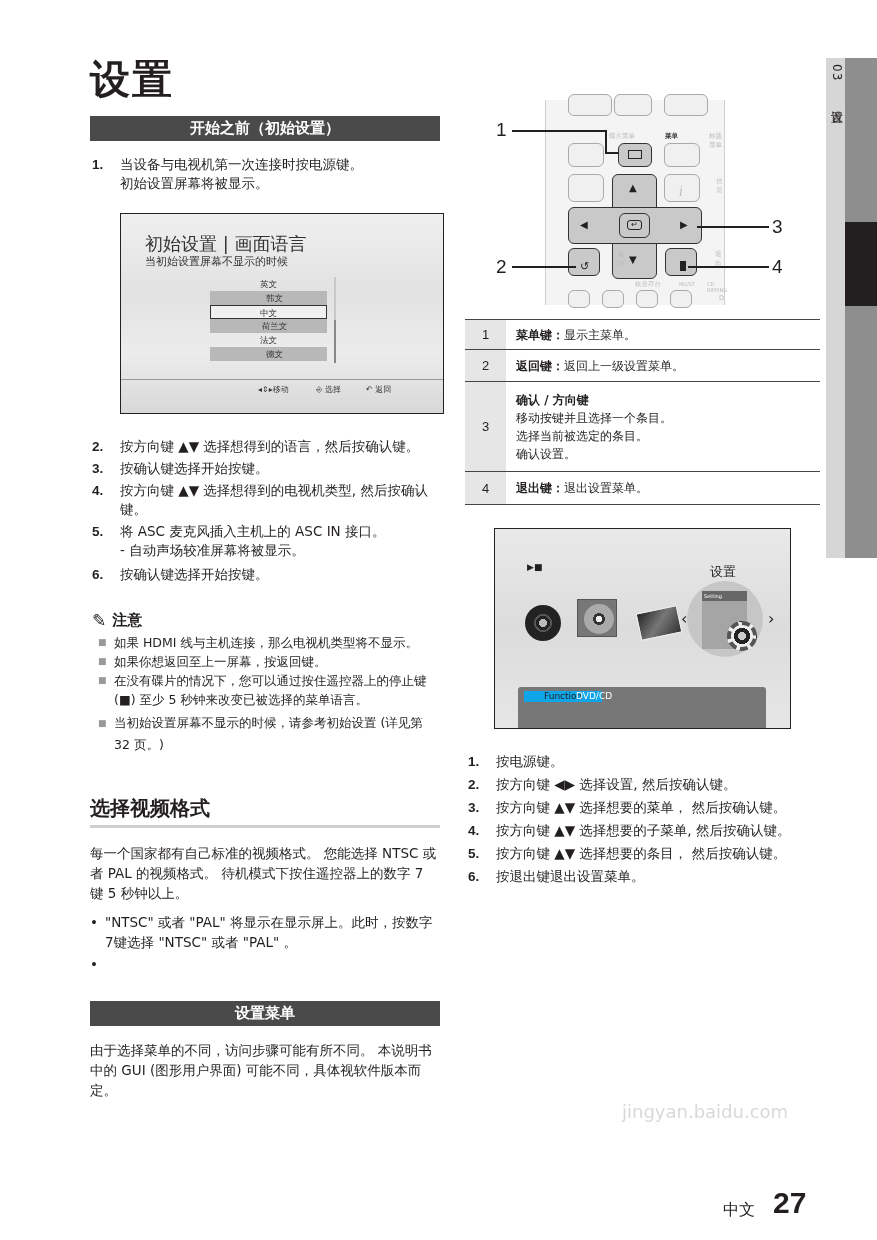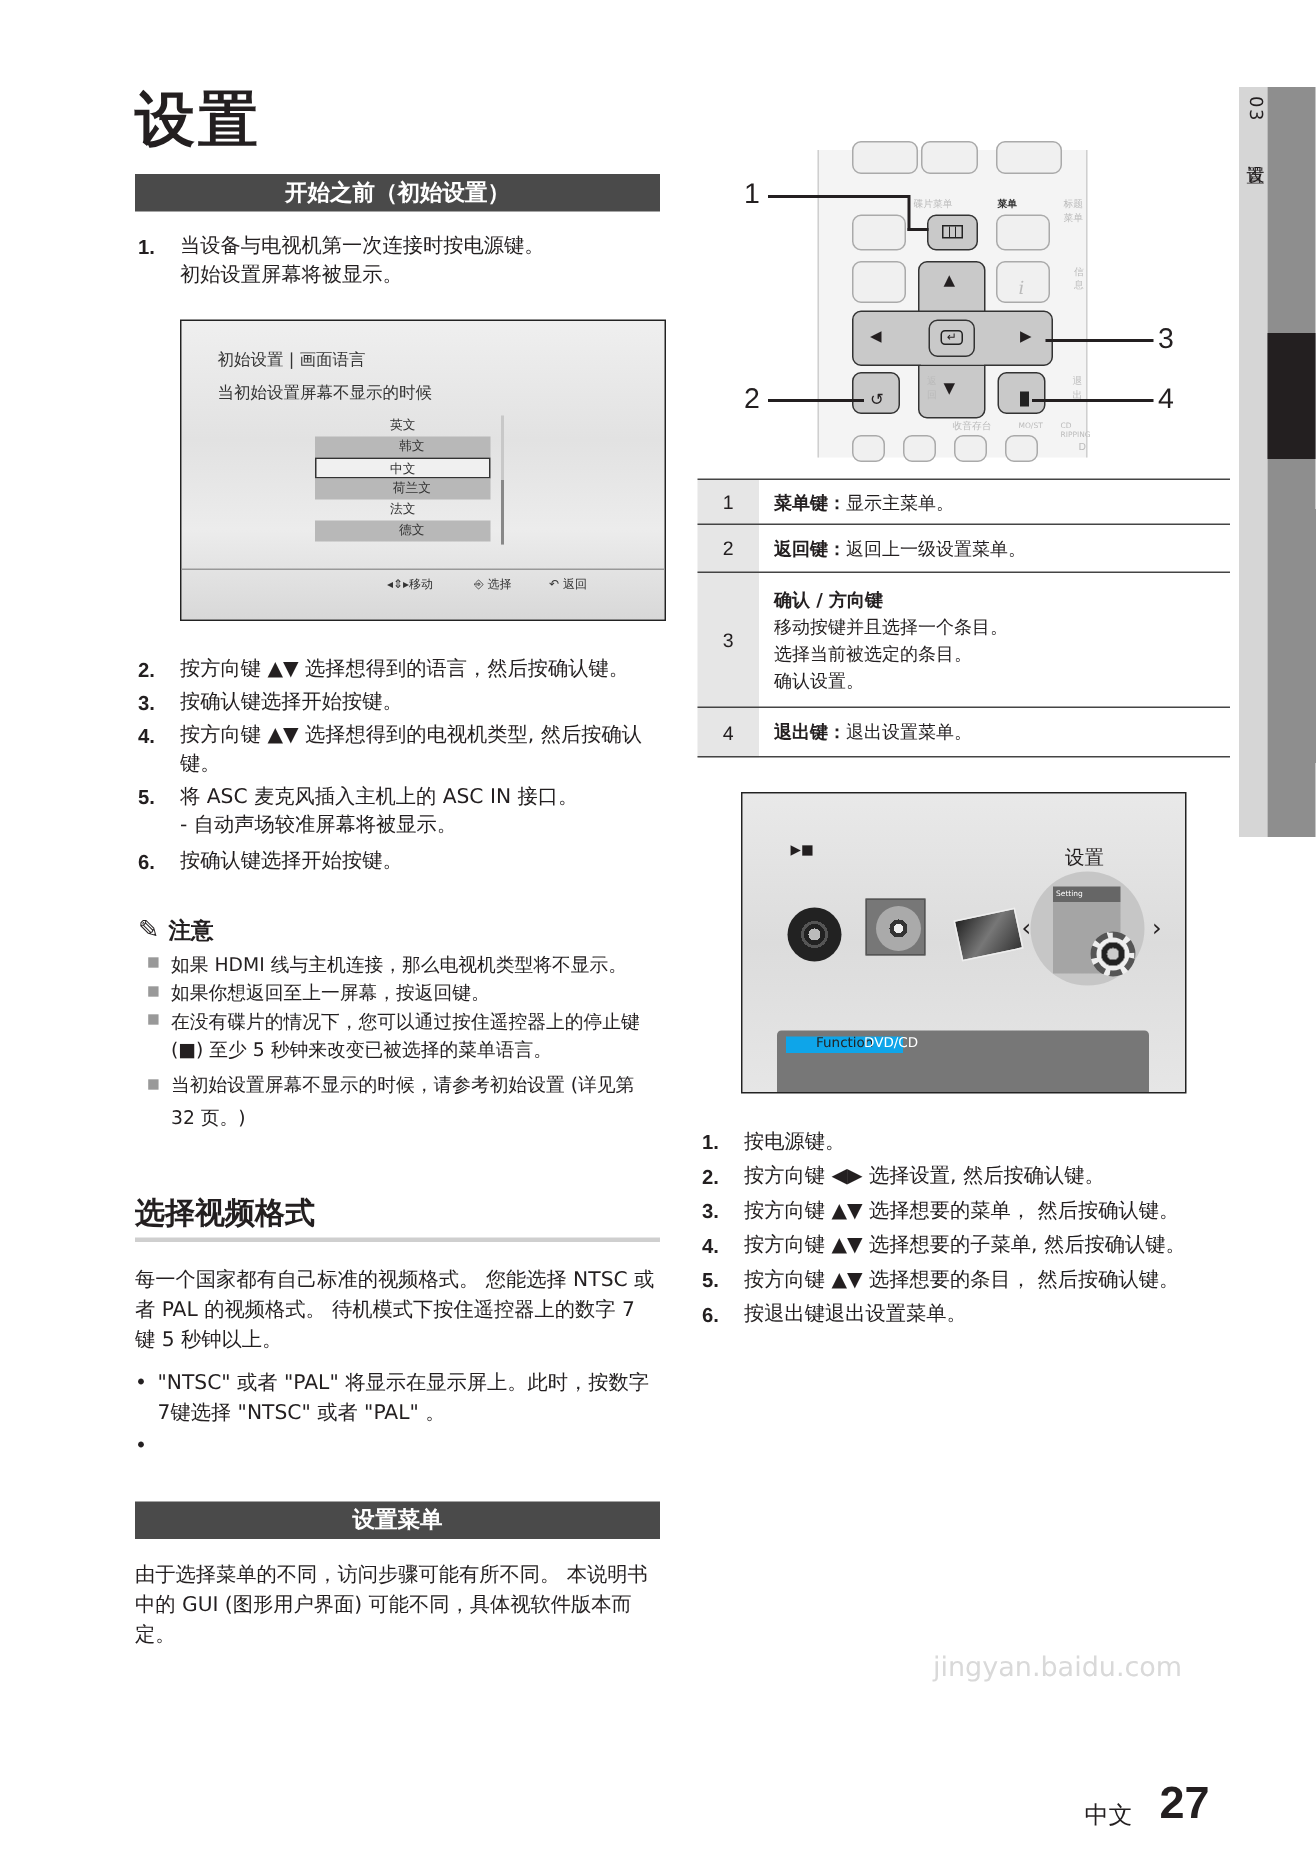--- a/index.html
+++ b/index.html
@@ -14,21 +14,21 @@
   .section-bar { background: #4a4a4a; color: #fff; font-size: 15px; font-weight: bold; text-align: center;
                  height: 25px; line-height: 25px; }
 
   .step { font-size: 13.5px; line-height: 19px; display: flex; }
   .step .num { width: 28px; font-weight: bold; flex: none; font-family: "Liberation Sans", sans-serif; }
   .step .txt { flex: 1; }
 
   
   .screen1 { left: 120px; top: 213px; width: 324px; height: 201px; border: 1px solid #222;
              background: linear-gradient(180deg, #efefef 0%, #e2e2e2 40%, #ececec 70%, #d8d8d8 100%); }
-  .screen1 .s-title { position: absolute; left: 24px; top: 18px; font-size: 11px; color: #333; }
+  .screen1 .s-title { position: absolute; left: 24px; top: 18px; font-size: 18px; color: #333; }
   .screen1 .s-sub { position: absolute; left: 24px; top: 40px; font-size: 11px; color: #333; }
   .lang-list { position: absolute; left: 89px; top: 63px; width: 117px; }
   .lang-item { height: 14px; line-height: 14px; font-size: 8.5px; text-align: center; color: #333; }
   .lang-item.shaded { background: #b8b8b8; padding-left: 12px; }
   .lang-item.selected { background: #f0f0f0; border: 1px solid #333; }
   .scrollbar1 { position: absolute; left: 213px; top: 63px; width: 2px; height: 86px; background: #c8c8c8; }
   .scrollbar1 .thumb { position: absolute; left: 0; top: 43px; width: 2px; height: 43px; background: #888; }
   .screen1 .footer-line { position: absolute; left: 0; right: 0; top: 165px; height: 1px; background: #999; }
   .screen1 .hint { position: absolute; top: 170px; font-size: 8px; color: #333; }
 

